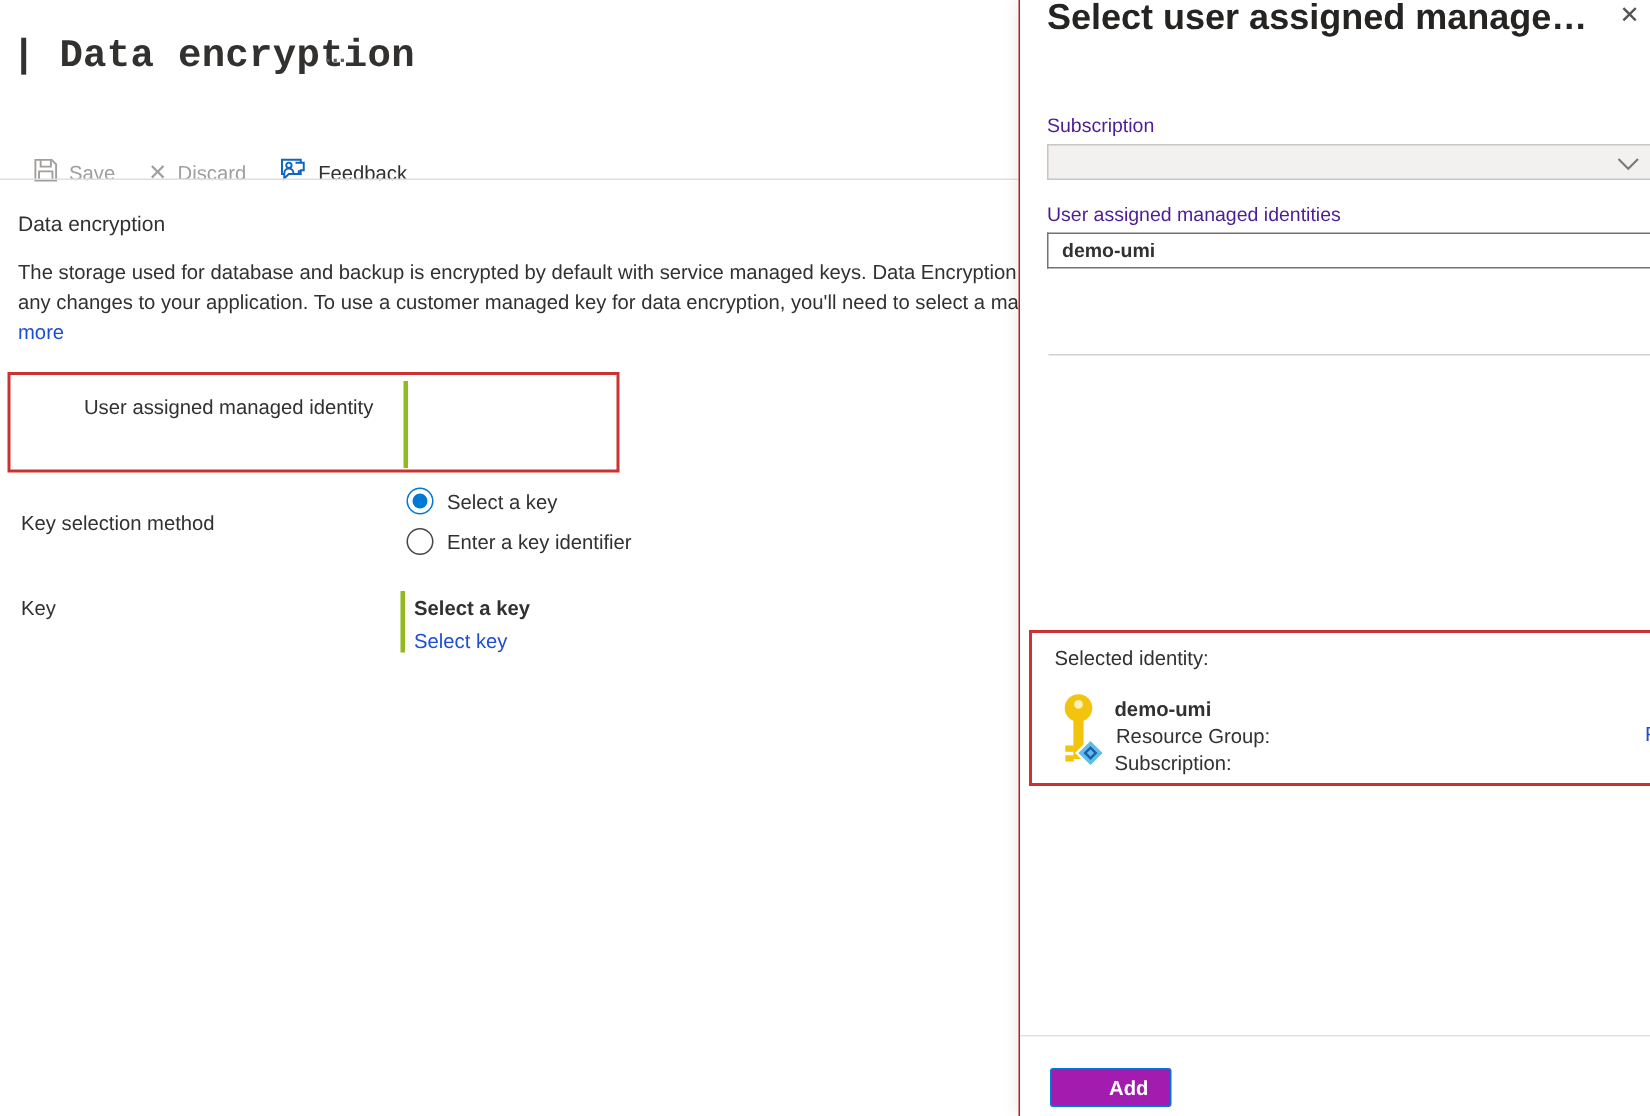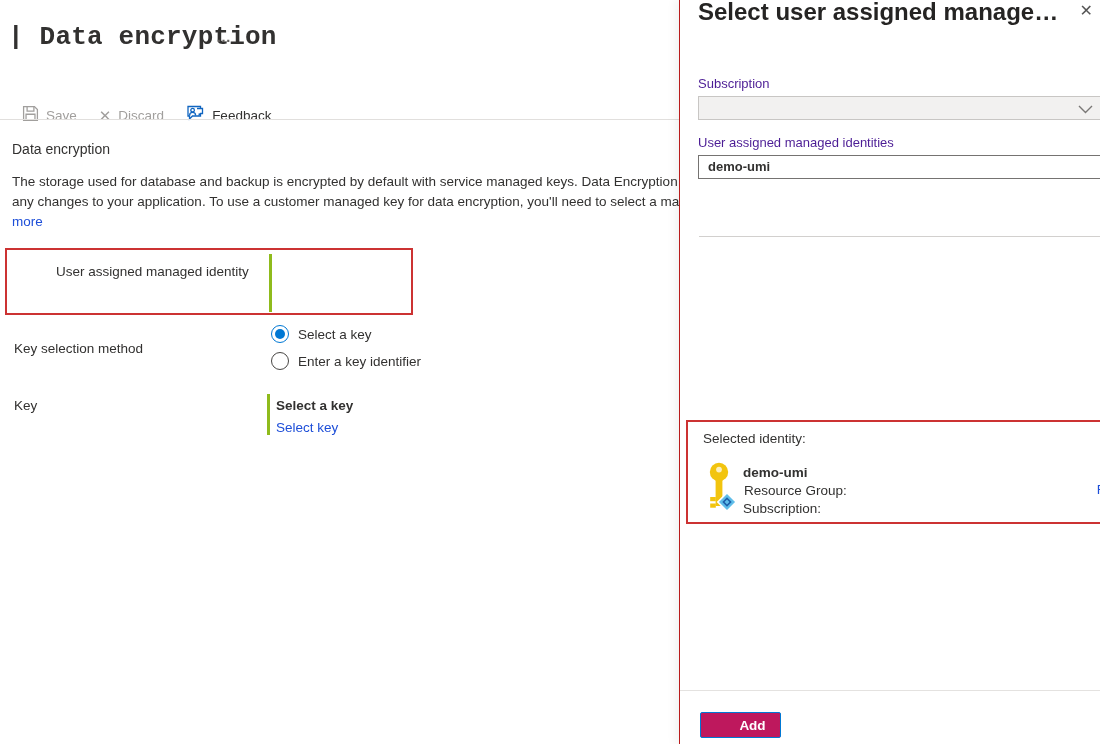--- a/index.html
+++ b/index.html
@@ -92,21 +92,21 @@
   .sel-label { position:absolute; left:15px; top:9px; }
   .identity-icon { position:absolute; left:18px; top:40px; }
   .identity-name { position:absolute; left:55px; top:42px; line-height:18px; }
   .identity-rg { position:absolute; left:41px; top:60px; line-height:18px;margin-left:15px; }
   .identity-sub { position:absolute; left:55px; top:78px; line-height:18px; }
   .remove-link { position:absolute; right:12px; top:60px; }
 
   .panel-divider2 { position:absolute; left:0; top:690px; width:421px; border-top:1px solid #e4e2e0; }
   .add-button {
     position:absolute; left:20px; top:712px; width:81px; height:26px;
-    background:#be185d; color:#fff; border:1px solid #0078d4; border-radius:2px;
+    background:#a21caf; color:#fff; border:1px solid #0078d4; border-radius:2px;
     font-weight:700; font-size:13.5px; display:flex; align-items:center; justify-content:center;
     cursor:pointer; font-family:"Liberation Sans", sans-serif;padding-left:24px;
   }
 </style>
 </head>
 <body>
 
 <div class="screen">
 
   <div>

